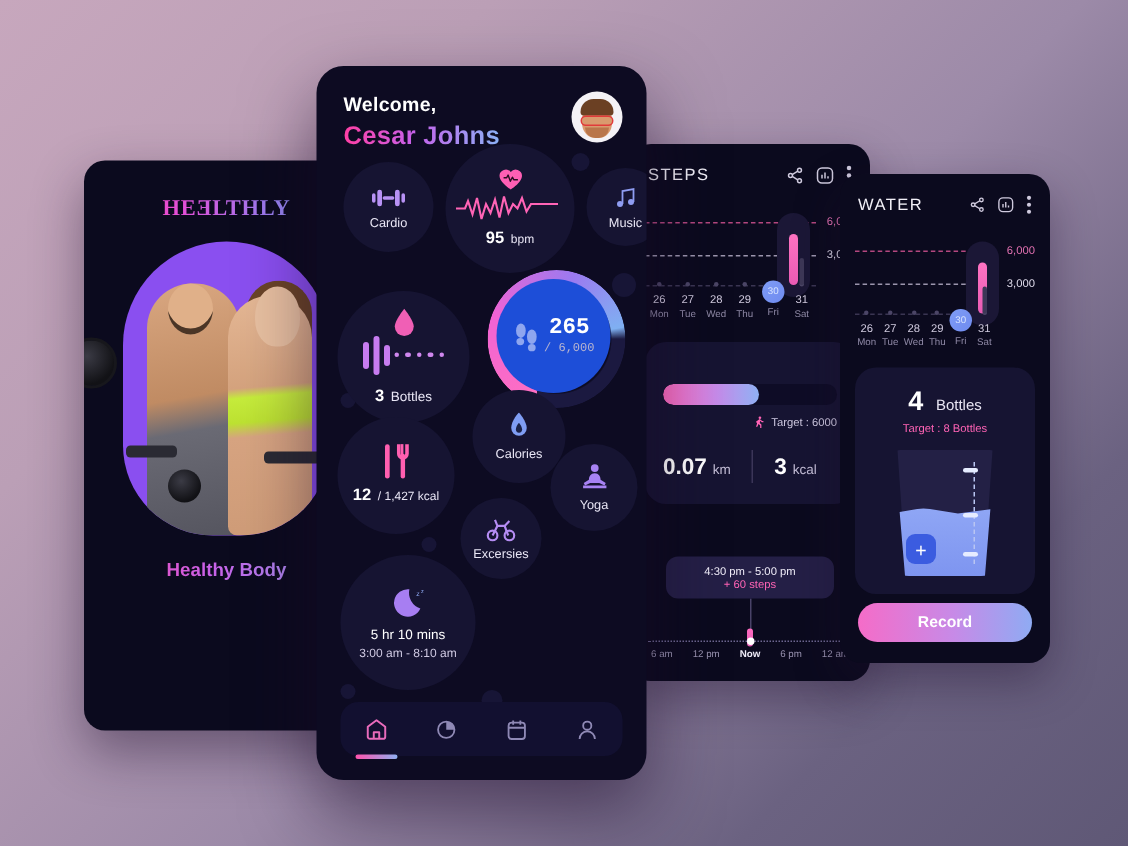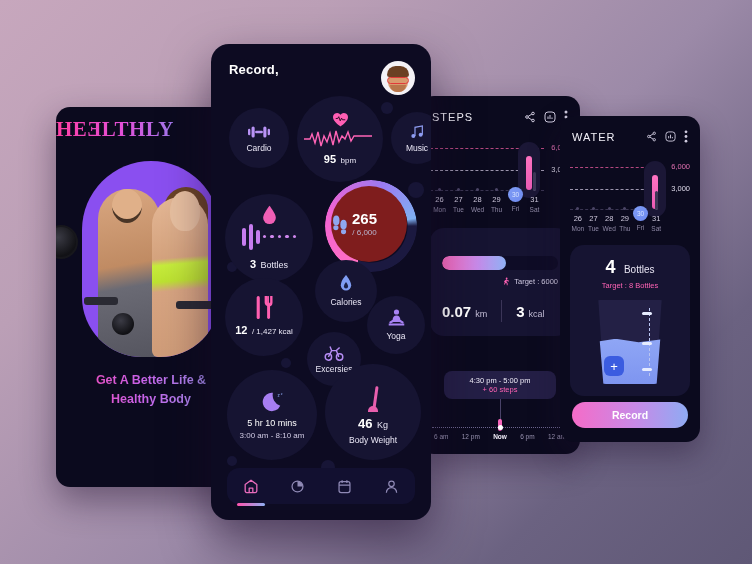--- a/index.html
+++ b/index.html
@@ -18,21 +18,21 @@
   .panel.left   { left: 56px;  top: 107px; width: 190px; height: 380px; border-radius: 14px;
                   box-shadow: 0 14px 34px rgba(30,15,45,.45); }
   .panel.steps  { left: 420px; top: 96px;  width: 160px; height: 358px; border-radius: 14px;
                   box-shadow: 0 12px 30px rgba(30,15,45,.4); }
   .panel.water  { left: 560px; top: 116px; width: 140px; height: 326px; border-radius: 14px;
                   box-shadow: 0 12px 30px rgba(30,15,45,.4); }
   .panel.center { left: 211px; top: 44px;  width: 220px; height: 476px; border-radius: 18px;
                   background:#0d0b22; box-shadow: 0 20px 48px rgba(25,10,40,.55); z-index: 5; }
 
   
-  .brand { margin-top:10px; font-size:21px; font-weight:bold; letter-spacing:.5px;
+  .brand { text-align:center; margin-top:24px; font-size:15px; font-weight:bold; letter-spacing:.5px;
            background: linear-gradient(90deg,#ff3fa4 0%, #e250d8 35%, #9a7cf0 65%, #7fb4f5 100%);
            -webkit-background-clip:text; background-clip:text; color:transparent;
            font-family:"Liberation Serif", serif; }
   .hero { position:absolute; left:26px; top:54px; width:138px; height:196px;
           border-radius: 69px 69px 60px 60px; background:#8a4ff0; overflow:hidden; }
   .hero .figA, .hero .figB { position:absolute; bottom:0; }
   .hero .figA { left:16px; width:62px; height:168px; border-radius:30px 30px 6px 6px;
                 background:linear-gradient(170deg,#d9a781,#c08b63 45%,#6a6a74 58%,#55555f); }
   .hero .figB { right:12px; width:56px; height:160px; border-radius:28px 28px 6px 6px;
                 background:linear-gradient(175deg,#e5b896,#d5a37e 38%,#c6ec3c 42%,#bde232 52%,#d7a481 58%,#cf9c78); }
@@ -98,22 +98,22 @@
   .d2 { left:197px; top:82px; width:16px; height:16px; }
   .d3 { left:16px;  top:162px;width:10px; height:10px; }
   .d4 { left:70px;  top:258px;width:10px; height:10px; }
   .d5 { left:110px; top:360px;width:14px; height:14px; }
   .d6 { left:16px;  top:356px;width:10px; height:10px; }
 
   .ring { position:absolute; left:0; top:0; width:92px; height:92px; border-radius:50%;
           background: conic-gradient(from 200deg, #ff6fc2 0deg, #f063d4 90deg, #9b7af0 175deg, #7fb0f2 240deg, #1b1940 250deg, #1b1940 360deg);
           -webkit-mask: radial-gradient(circle, transparent 36px, #000 37px);
           mask: radial-gradient(circle, transparent 36px, #000 37px); }
-  .steps-inner { position:absolute; inset:6px; border-radius:50%; background:#7f1d1d;
-                 display:flex; align-items:center; gap:4px; }
+  .steps-inner { position:absolute; inset:6px; border-radius:50%; background:#1d4ed8;
+                 display:flex; align-items:center; justify-content:center; gap:4px;font-family:Liberation Mono, monospace; }
   .steps-num { font-size:15px; font-weight:bold; color:#fff; line-height:1.1; }
   .steps-goal{ font-size:8px; color:#b9b5cf; }
 
   .pulse { width:72px; height:22px; }
   .waterbars { display:flex; align-items:center; gap:3px; margin-bottom:4px; }
   .waterbars i { display:block; width:4px; border-radius:2px; background:#c77cf0; }
   .wdots { display:flex; gap:4px; align-items:center; }
   .wdots i { width:3.5px; height:3.5px; border-radius:50%; background:#cf87ee; display:block; }
 
   .gauge { position:relative; width:64px; height:32px; overflow:hidden; margin-bottom:2px; }
@@ -217,21 +217,20 @@
     <div class="figB"></div>
     <div class="headA"></div>
     <div class="headB"></div>
     <div class="bar1"></div>
     <div class="bar2"></div>
     <div class="plateR"></div>
   </div>
   <div class="plateL"></div>
 
   <div class="tagline">
-    <div>Get A Better Life &amp;</div>
     <div>Healthy Body</div>
   </div>
 
 </div>
 
 <div class="panel steps">
   <div class="phead">
     <span class="ptitle">STEPS</span>
     <span class="pacts">
       <span>
@@ -444,21 +443,22 @@
       <div class="glass-tick" style="top:68px;"></div>
       <div class="plusbtn">+</div>
     </div>
   </div>
 
   <div class="recordbtn">Record</div>
 </div>
 
 <div class="panel center">
   <div class="welcome">
-    <div class="w1">Record,</div>
+    <div class="w1">Welcome,</div>
+    <div class="w2">Cesar Johns</div>
   </div>
   <div class="avatar">
     <div class="av-face"></div>
     <div class="av-hair"></div>
     <div class="av-glass"></div>
     <div class="av-beard"></div>
   </div>
 
   <div class="bubbles">
     <div class="dot d1"></div>
@@ -604,32 +604,20 @@
         <svg width="24" height="22" viewBox="0 0 26 24" fill="#a77ef2">
           <path d="M14 2A10 10 0 1 0 22 16 12 12 0 0 1 14 2z"></path>
           <text x="19" y="7" font-size="5" fill="#8faaf5" font-family="sans-serif">z</text>
           <text x="22.5" y="4.5" font-size="4" fill="#8faaf5" font-family="sans-serif">z</text>
         </svg>
       </span>
       <span class="lbl" style="font-size:9px;color:#ffffff;margin-top:5px">5 hr 10 mins</span>
       <span class="lbl" style="font-size:8px;color:#cfc9e2">3:00 am - 8:10 am</span>
     </div>
 
-    <div class="bub b-weight">
-      <span class="gauge">
-        <span class="gauge-arc"></span>
-        <span class="needle"></span>
-        <span class="needle-base"></span>
-      </span>
-      <span>
-        <span class="val" style="font-size:13px">46</span>
-        <span class="lbl" style="font-size:9px">Kg</span>
-      </span>
-      <span class="lbl">Body Weight</span>
-    </div>
   </div>
 
   <div class="navbar">
     <div class="navitem active">
       <span>
         <svg width="16" height="16" viewBox="0 0 22 22" fill="none" stroke="#e86bbb" stroke-width="1.8" stroke-linejoin="round">
           <path d="M3 9l8-6 8 6v9a2 2 0 0 1-2 2H5a2 2 0 0 1-2-2z"></path>
           <path d="M8.5 20v-6h5v6"></path>
         </svg>
       </span>

